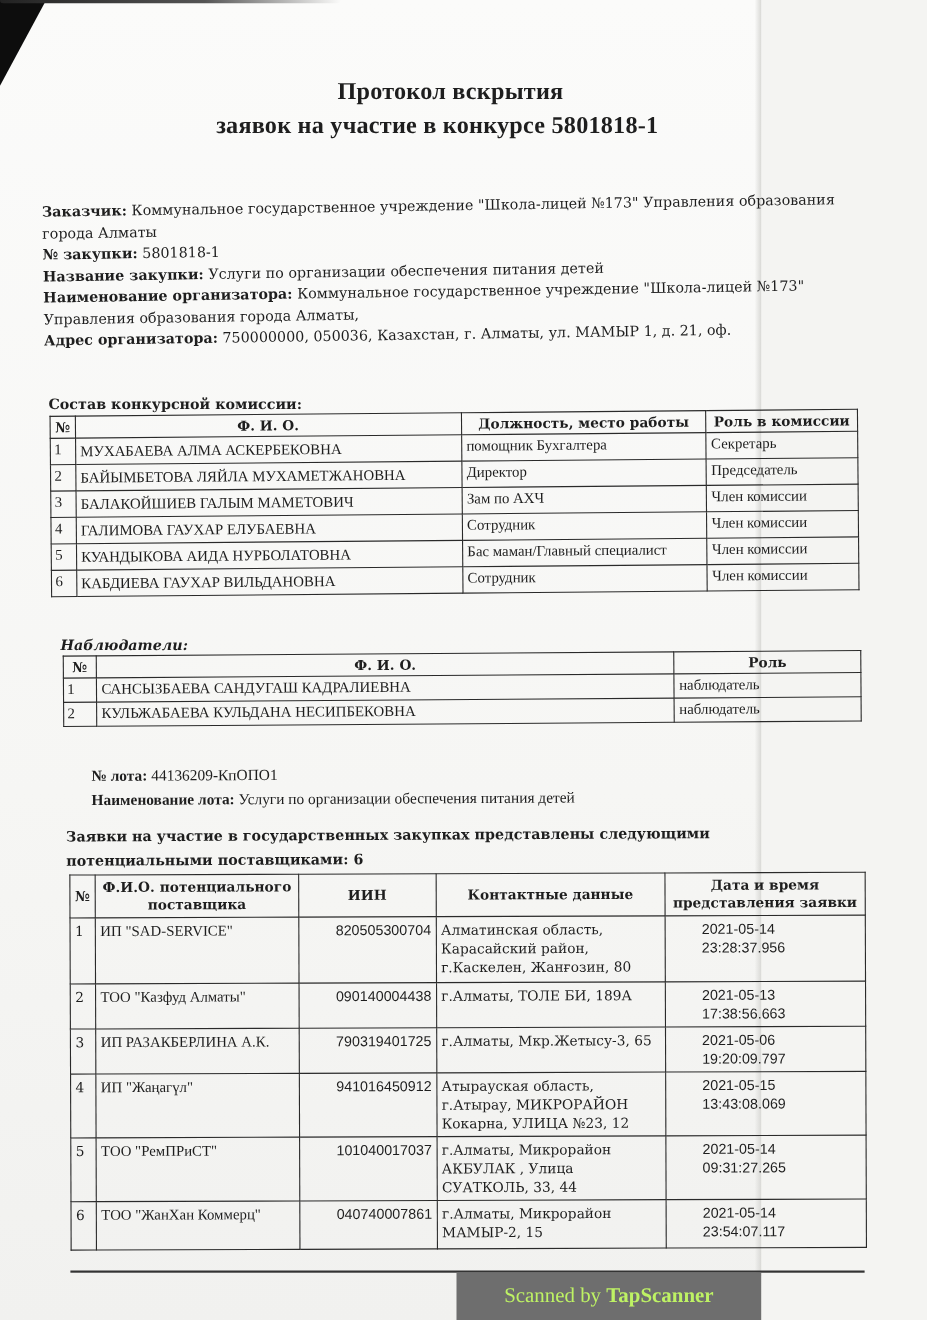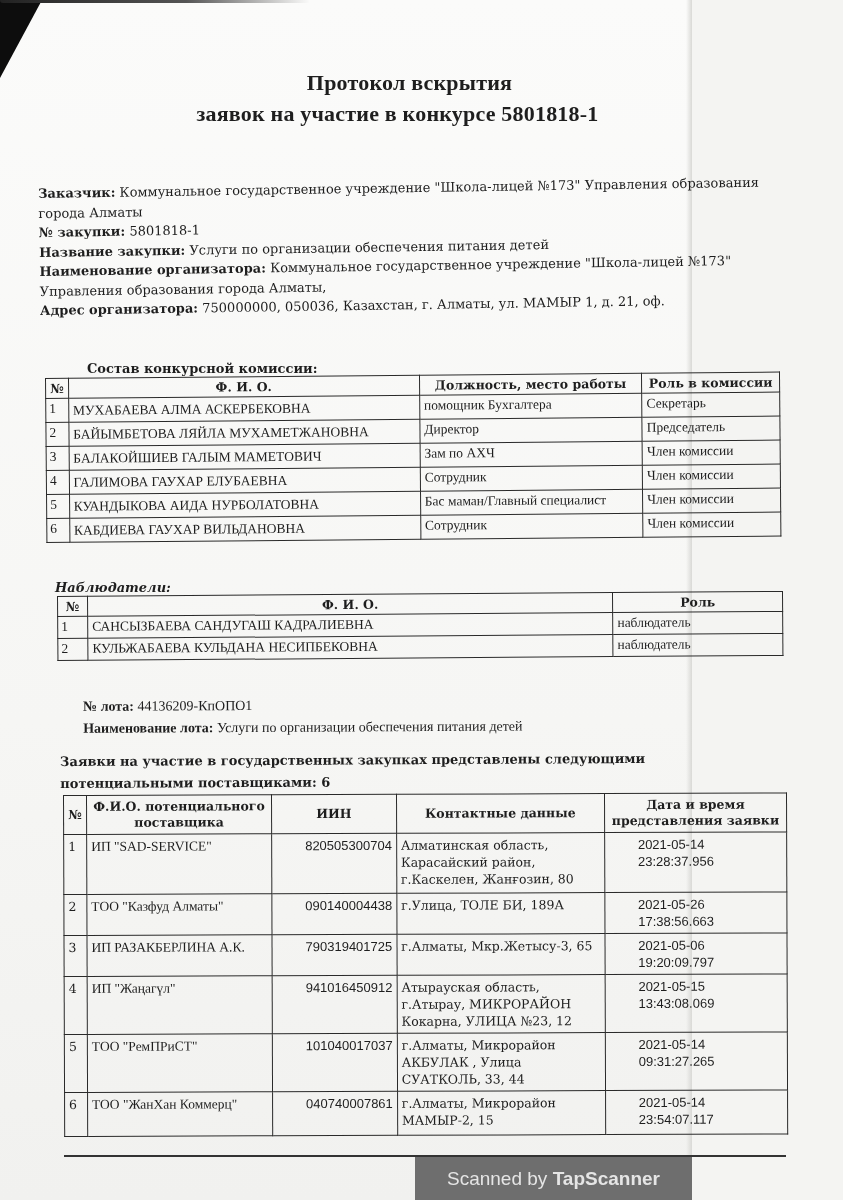--- a/index.html
+++ b/index.html
@@ -128,22 +128,22 @@
       position: absolute;
       left: 64px; top: 1155px;
       width: 722px; height: 1.5px;
       background: #333;
     }
     .watermark {
       position: absolute;
       right: 0; bottom: 0;
       width: 277px; height: 43px;
       background: #6e6e6e;
-      color: #e5e5e5;
-      font-family: Liberation Sans, sans-serif;
+      color: #bef264;
+      font-family: Liberation Serif, serif;
       font-size: 19px;
       line-height: 43px;
       text-align: center;
     }
     .watermark b { font-weight: bold; }
   </style>
 </head>
 <body>
 
 <div class="page">
@@ -170,21 +170,21 @@
     <p>
       <span class="lbl">Наименование организатора:</span>
       <span>Коммунальное государственное учреждение "Школа-лицей №173" Управления образования города Алматы,</span>
     </p>
     <p>
       <span class="lbl">Адрес организатора:</span>
       <span>750000000, 050036, Казахстан, г. Алматы, ул. МАМЫР 1, д. 21, оф.</span>
     </p>
   </div>
 
-  <div class="section-title" style="left:44px; top:361px;margin-left:43px;">Состав конкурсной комиссии:</div>
+  <div class="section-title" style="left:44px; top:361px;">Состав конкурсной комиссии:</div>
 
   <table class="commission">
     <colgroup>
       <col style="width:22px">
         <col style="width:352px">
         <col style="width:223px">
         <col style="width:138px">
     </colgroup>
     <thead>
       <tr>
@@ -298,22 +298,22 @@
         <td class="num">1</td>
         <td class="name">ИП "SAD-SERVICE"</td>
         <td class="iin">820505300704</td>
         <td>Алматинская область, Карасайский район, г.Каскелен, Жанғозин, 80</td>
         <td class="dt">2021-05-14 23:28:37.956</td>
       </tr>
       <tr>
         <td class="num">2</td>
         <td class="name">ТОО "Казфуд Алматы"</td>
         <td class="iin">090140004438</td>
-        <td>г.Улица, ТОЛЕ БИ, 189А</td>
-        <td class="dt">2021-05-26 17:38:56.663</td>
+        <td>г.Алматы, ТОЛЕ БИ, 189А</td>
+        <td class="dt">2021-05-13 17:38:56.663</td>
       </tr>
       <tr>
         <td class="num">3</td>
         <td class="name">ИП РАЗАКБЕРЛИНА А.К.</td>
         <td class="iin">790319401725</td>
         <td>г.Алматы, Мкр.Жетысу-3, 65</td>
         <td class="dt">2021-05-06 19:20:09.797</td>
       </tr>
       <tr style="height:58px;">
         <td class="num">4</td>

